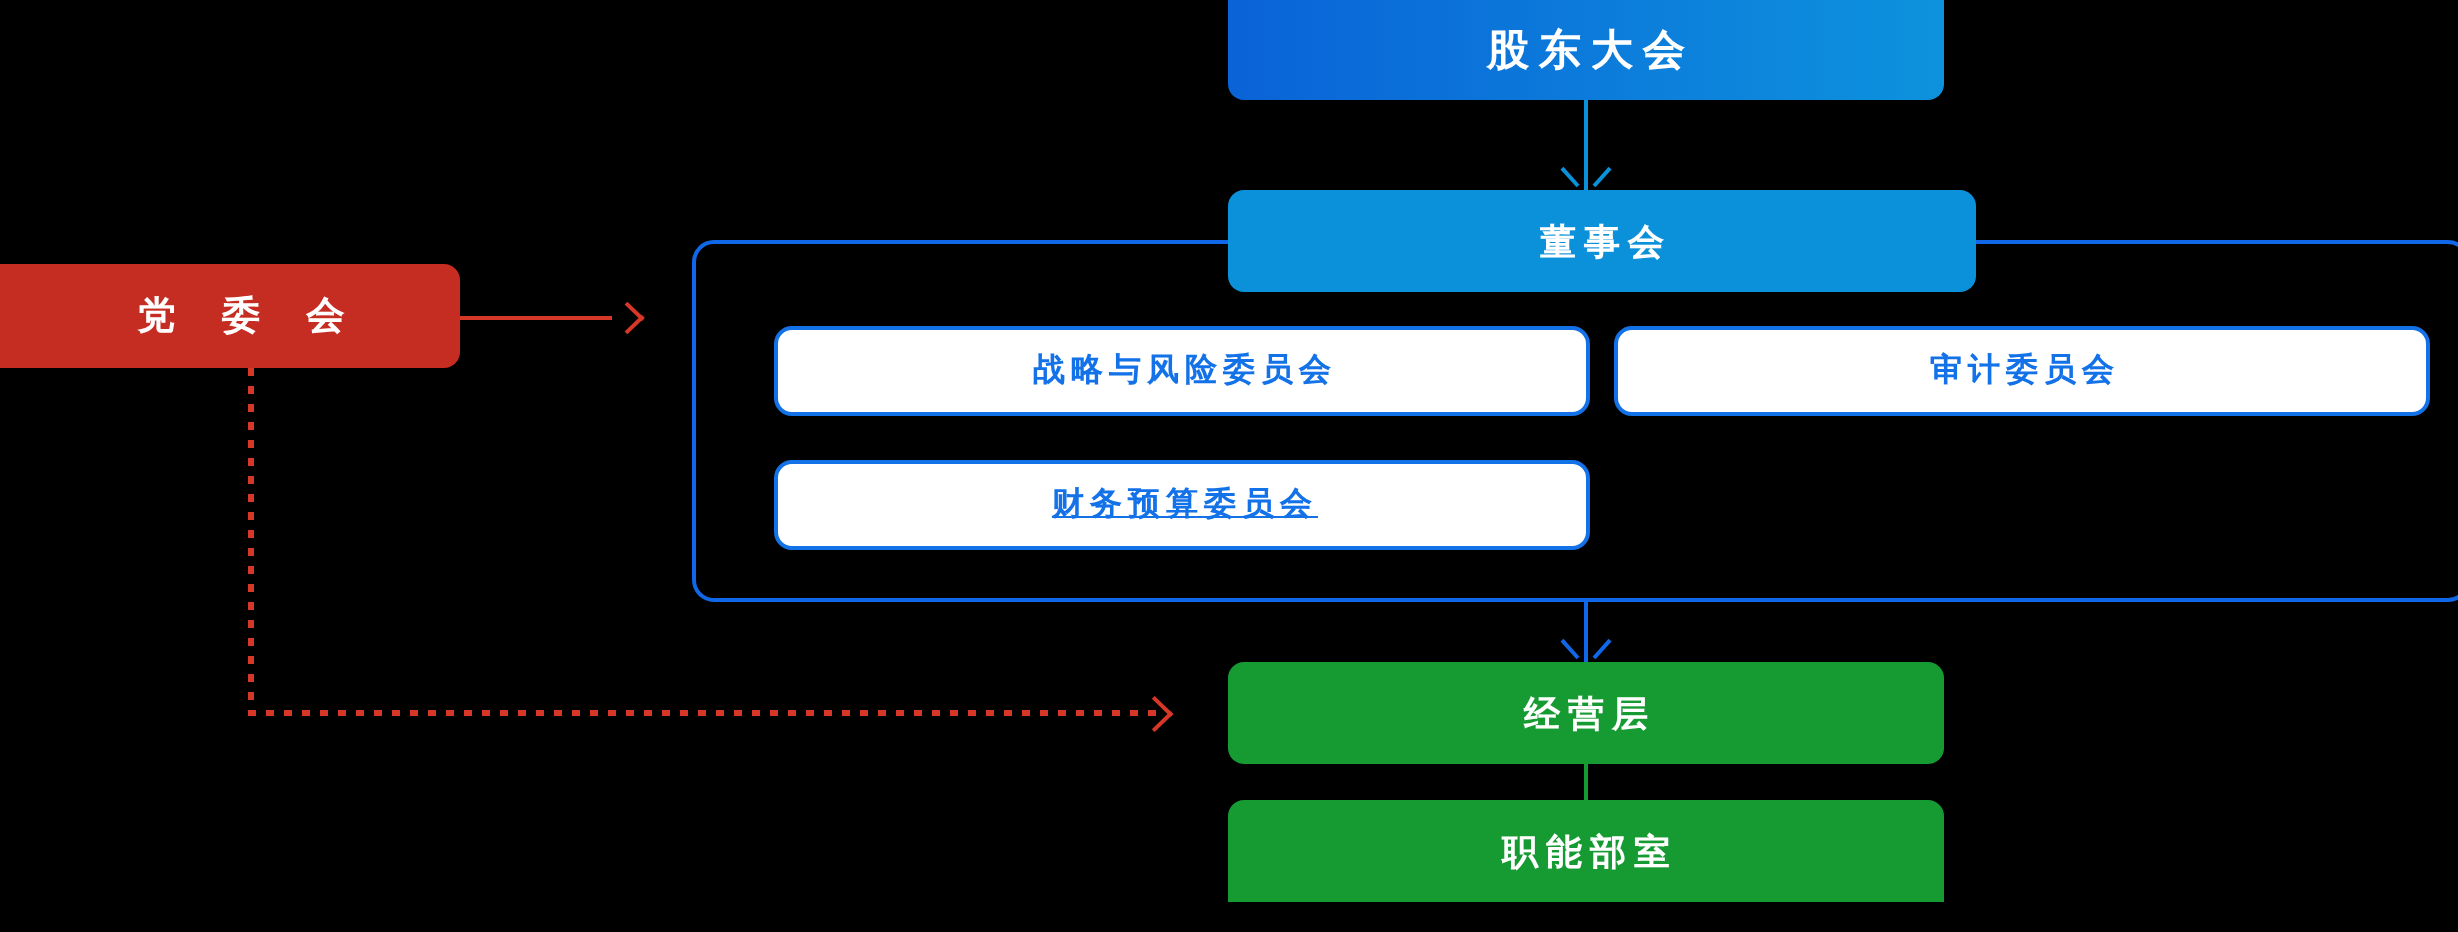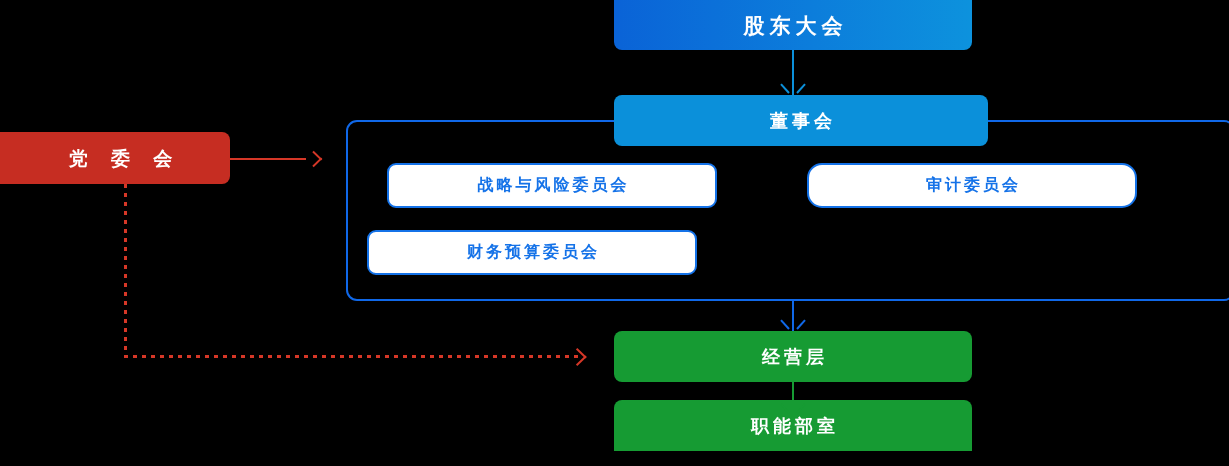--- a/index.html
+++ b/index.html
@@ -91,39 +91,39 @@
     top: 120px;
     width: 889px;
     height: 181px;
     border: 2px solid #1068e8;
     border-radius: 11px;
     z-index: 2;
   }
 
   .committee-box {
     position: absolute;
-    width: 330px;
+    width: 408px;
     height: 45px;
     background: #ffffff;
     border: 2px solid #1472e8;
     border-radius: 9px;
     display: flex;
     align-items: center;
     justify-content: center;
     color: #1472e8;
     font-weight: bold;
     font-size: 16px;
     letter-spacing: 3px;
     text-indent: 3px;
     white-space: nowrap;
     z-index: 3;
   }
   .cb-c0 { left: 376px; top: 163px; }
-  .cb-c1 { left: 796px; top: 163px; border-radius: 15px; }
-  .cb-c2 { left: 356px; top: 230px; }
+  .cb-c1 { left: 796px; top: 163px; }
+  .cb-c2 { left: 376px; top: 230px; text-decoration: underline; }
   .cb-c3 { left: 796px; top: 230px; }
 
   
   .conn { position: absolute; }
 
   
   .arrow-v {
     width: 24px;
     z-index: 1;
   }

